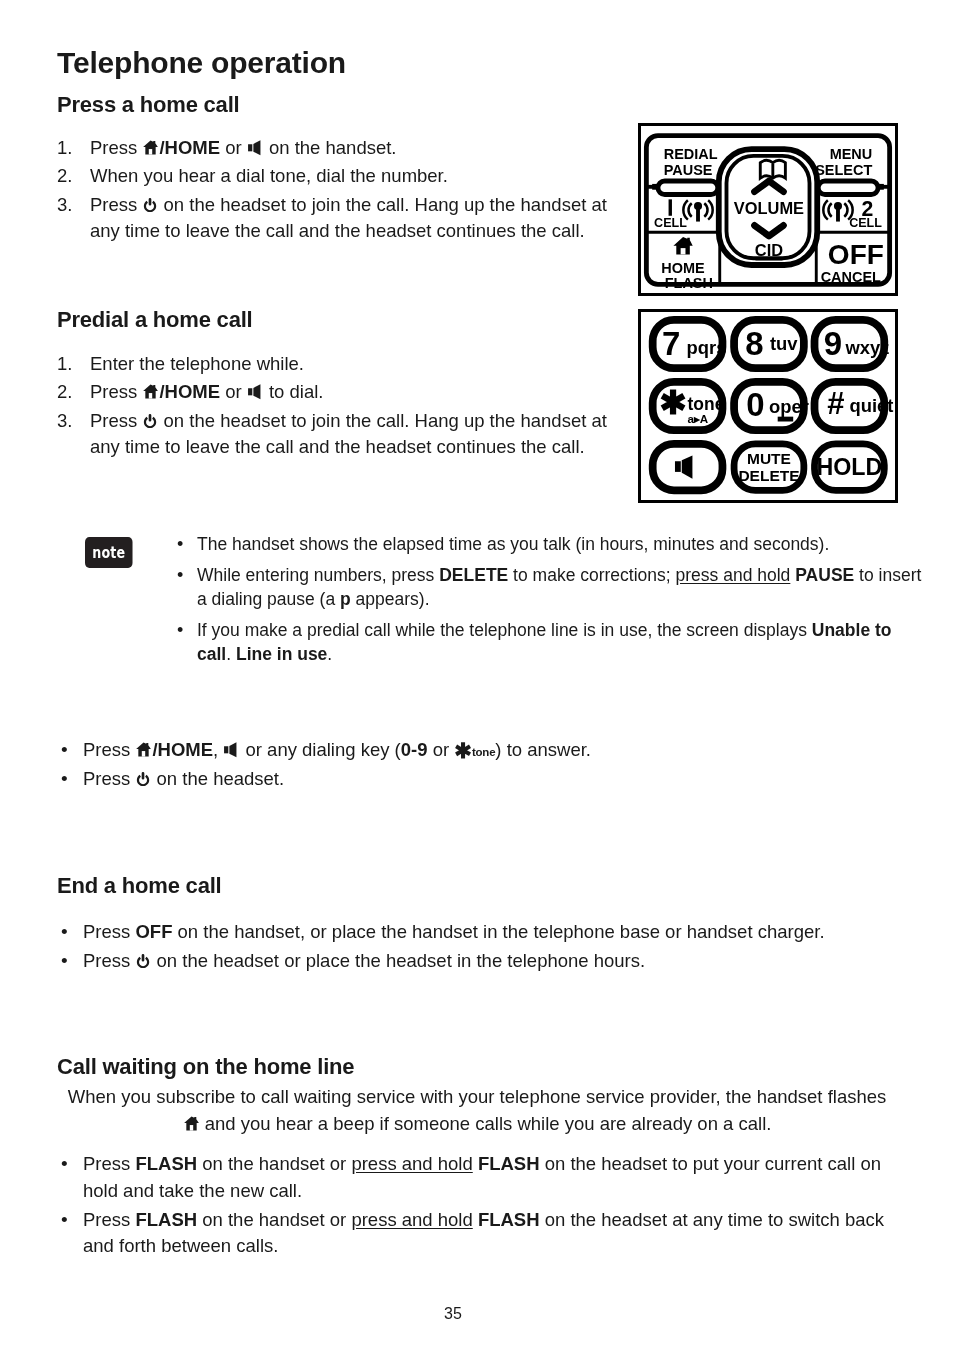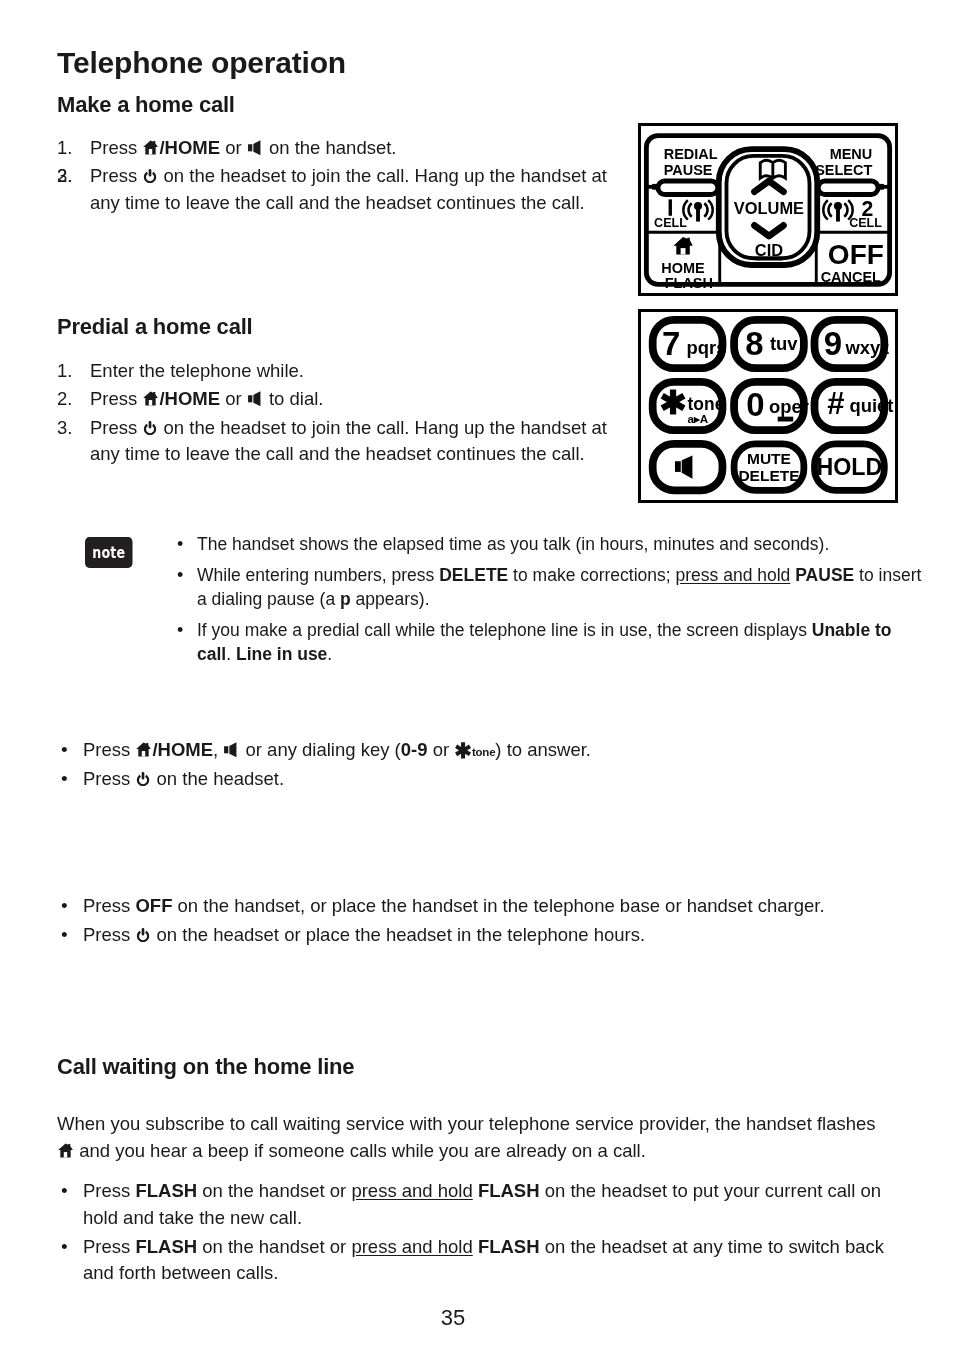--- a/index.html
+++ b/index.html
@@ -76,61 +76,61 @@
     position:relative;padding-left:22px;
     font-size:17.5px;line-height:1.37;margin-bottom:7px;
     list-style:none;
   }
   .note-list li .bdot{position:absolute;left:2px;top:-1px;font-size:18px;}
   ul.note-list{margin:0 0 0 90px;padding:0;}
 
   
   .pageno{
     position:absolute;left:0;right:0;top:1305px;text-align:center;
-    font-size:22px;color:#1a1a1a;
+    font-size:16px;color:#1a1a1a;
   }
 
   
   .diag{position:absolute;background:#fff;border:3px solid #000;box-sizing:border-box;}
   #diag-top{left:638px;top:123px;width:260px;height:173px;}
   #diag-keys{left:638px;top:309px;width:260px;height:194px;}
   .diag svg{display:block;width:100%;height:100%;}
 </style>
 </head>
 <body>
 
 <div class="page">
 
   <h1 class="chapter">Telephone operation</h1>
 
   <div class="body-col" style="top:92px;">
-    <h2 class="sect">Make a home call</h2>
+    <h2 class="sect">Press a home call</h2>
     <ol class="steps" style="margin-top:17px;">
       <li>
         <span class="num">1.</span><span>Press </span><span class="ico ico-home"><svg viewBox="0 0 24 24">
               <path d="M12 2.2 1.6 11.2h3.1V22h14.6V11.2h3.1L18.8 6.1V2.9h-2.9v0.9z" fill="#1a1a1a"></path>
               <rect x="9.6" y="14.2" width="4.8" height="7.8" fill="#fff"></rect>
             </svg></span><b>/HOME</b><span> or </span><span class="ico ico-spk"><svg viewBox="0 0 24 22">
               <rect x="1.5" y="6" width="6" height="10" fill="#1a1a1a"></rect>
               <path d="M9 16.5 19 21.5V0.5L9 5.5z" fill="#1a1a1a"></path>
             </svg></span><span> on the handset.</span>
       </li>
       <li>
-        <span class="num">2.</span>
+        <span class="num">2.</span><span>When you hear a dial tone, dial the number.</span>
       </li>
       <li>
         <span class="num">3.</span><span>Press </span><span class="ico ico-pwr"><svg viewBox="0 0 24 24">
               <path d="M12 1.5a2 2 0 0 0-2 2v7.2a2 2 0 0 0 4 0V3.5a2 2 0 0 0-2-2z" fill="#1a1a1a"></path>
               <path d="M12 22.6c-5.1 0-9.2-4.1-9.2-9.2 0-3.2 1.6-6.1 4.2-7.8l1.9 3a6 6 0 1 0 6.3 0l1.9-3c2.6 1.7 4.2 4.6 4.2 7.8 0 5.1-4.1 9.2-9.3 9.2z" fill="#1a1a1a"></path>
             </svg></span><span> on the headset to join the call. Hang up the handset at any time to leave the call and the headset continues the call.</span>
       </li>
     </ol>
   </div>
 
-  <div class="body-col" style="top:314px;">
+  <div class="body-col" style="top:307px;">
     <h2 class="sect">Predial a home call</h2>
     <ol class="steps" style="margin-top:18px;">
       <li>
         <span class="num">1.</span><span>Enter the telephone while.</span>
       </li>
       <li>
         <span class="num">2.</span><span>Press </span><span class="ico ico-home"><svg viewBox="0 0 24 24">
               <path d="M12 2.2 1.6 11.2h3.1V22h14.6V11.2h3.1L18.8 6.1V2.9h-2.9v0.9z" fill="#1a1a1a"></path>
               <rect x="9.6" y="14.2" width="4.8" height="7.8" fill="#fff"></rect>
             </svg></span><b>/HOME</b><span> or </span><span class="ico ico-spk"><svg viewBox="0 0 24 22">
@@ -176,36 +176,37 @@
       <li>
         <span class="bdot">•</span><span>Press </span><span class="ico ico-pwr"><svg viewBox="0 0 24 24">
               <path d="M12 1.5a2 2 0 0 0-2 2v7.2a2 2 0 0 0 4 0V3.5a2 2 0 0 0-2-2z" fill="#1a1a1a"></path>
               <path d="M12 22.6c-5.1 0-9.2-4.1-9.2-9.2 0-3.2 1.6-6.1 4.2-7.8l1.9 3a6 6 0 1 0 6.3 0l1.9-3c2.6 1.7 4.2 4.6 4.2 7.8 0 5.1-4.1 9.2-9.3 9.2z" fill="#1a1a1a"></path>
             </svg></span><span> on the headset.</span>
       </li>
     </ul>
   </div>
 
   <div class="wide-col" style="top:873px;">
+    <h2 class="sect">End a home call</h2>
     <ul class="bullets" style="margin-top:20px;">
       <li>
         <span class="bdot">•</span><span>Press </span><b>OFF</b><span> on the handset, or place the handset in the telephone base or handset charger.</span>
       </li>
       <li>
         <span class="bdot">•</span><span>Press </span><span class="ico ico-pwr"><svg viewBox="0 0 24 24">
               <path d="M12 1.5a2 2 0 0 0-2 2v7.2a2 2 0 0 0 4 0V3.5a2 2 0 0 0-2-2z" fill="#1a1a1a"></path>
               <path d="M12 22.6c-5.1 0-9.2-4.1-9.2-9.2 0-3.2 1.6-6.1 4.2-7.8l1.9 3a6 6 0 1 0 6.3 0l1.9-3c2.6 1.7 4.2 4.6 4.2 7.8 0 5.1-4.1 9.2-9.3 9.2z" fill="#1a1a1a"></path>
             </svg></span><span> on the headset or place the headset in the telephone hours.</span>
       </li>
     </ul>
   </div>
 
   <div class="wide-col" style="top:1054px;">
     <h2 class="sect">Call waiting on the home line</h2>
-    <p class="para" style="margin-top:31px;"><span>When you subscribe to call waiting service with your telephone service provider, the handset flashes </span><span class="ico ico-home"><svg viewBox="0 0 24 24">
+    <p class="para" style="margin-top:4px;text-align:center;"><span>When you subscribe to call waiting service with your telephone service provider, the handset flashes </span><span class="ico ico-home"><svg viewBox="0 0 24 24">
             <path d="M12 2.2 1.6 11.2h3.1V22h14.6V11.2h3.1L18.8 6.1V2.9h-2.9v0.9z" fill="#1a1a1a"></path>
             <rect x="9.6" y="14.2" width="4.8" height="7.8" fill="#fff"></rect>
           </svg></span><span> and you hear a beep if someone calls while you are already on a call.</span></p>
     <ul class="bullets" style="margin-top:14px;">
       <li>
         <span class="bdot">•</span><span>Press </span><b>FLASH</b><span> on the handset or </span><span class="uline">press and hold</span><span> </span><b>FLASH</b><span> on the headset to put your current call on hold and take the new call.</span>
       </li>
       <li>
         <span class="bdot">•</span><span>Press </span><b>FLASH</b><span> on the handset or </span><span class="uline">press and hold</span><span> </span><b>FLASH</b><span> on the headset at any time to switch back and forth between calls.</span>
       </li>

